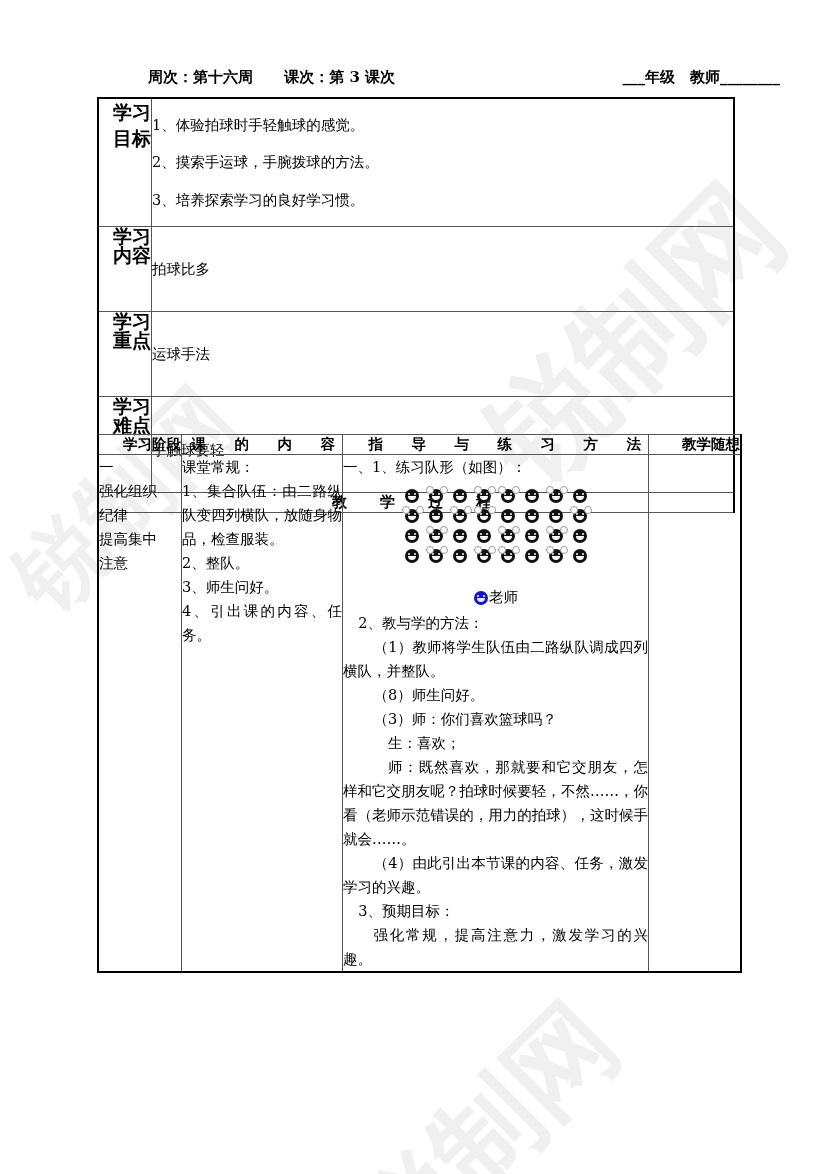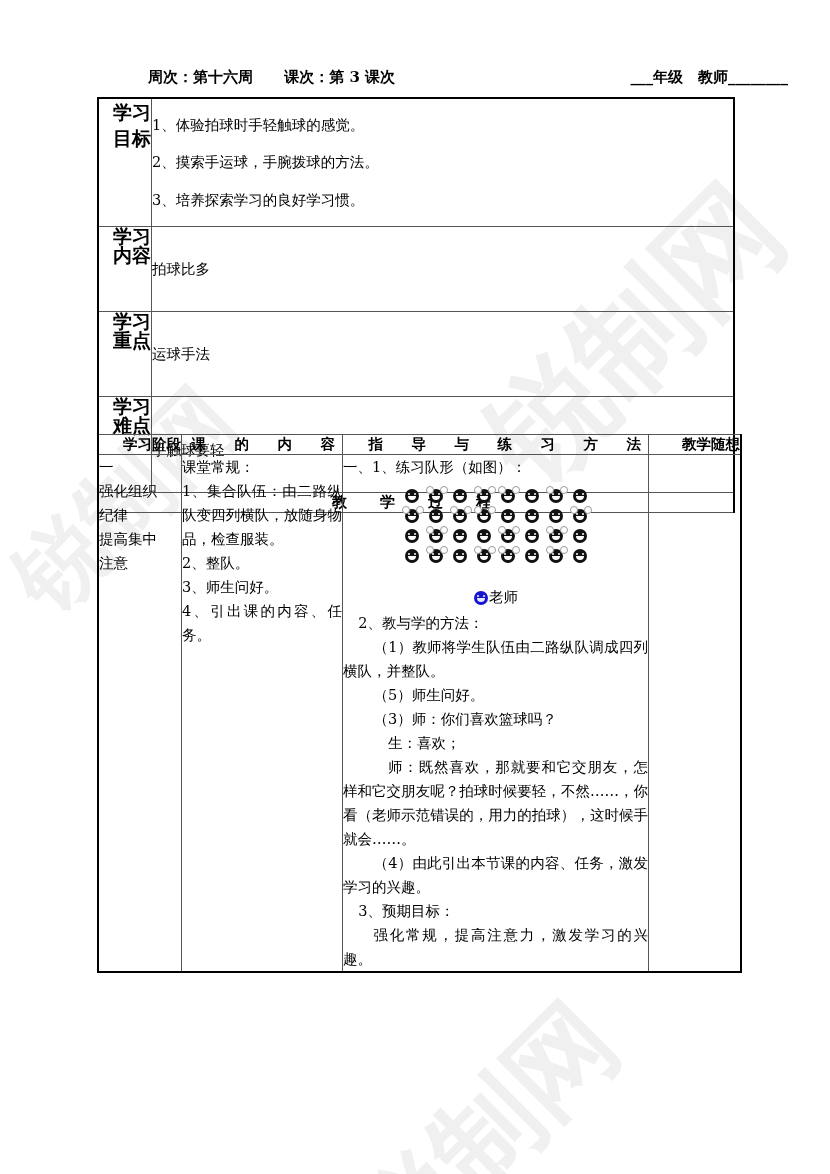--- a/index.html
+++ b/index.html
@@ -20,21 +20,21 @@
   .wm1{left:455px;top:255px;font-size:120px;transform:rotate(-45deg);}
   .wm2{left:330px;top:1065px;font-size:105px;transform:rotate(-45deg);}
   .wm3{left:-10px;top:440px;font-size:90px;transform:rotate(-45deg);}
 
   .content{position:relative;z-index:2;}
 
   
   .hdr{position:absolute;left:100px;top:68px;width:640px;
        font-size:15px;font-weight:bold;white-space:nowrap;margin-left:48px;}
   .hdr .left{display:inline-block;}
-  .hdr .right{position:absolute;right:0px;top:0;}
+  .hdr .right{position:absolute;right:8px;top:0;}
 
   
   table.doc{position:absolute;left:97px;top:97px;width:638px;
             border-collapse:collapse;table-layout:fixed;}
   table.doc td{border:1px solid #555;vertical-align:top;padding:0;}
   .outer-l{border-left:2px solid #000 !important;}
   .outer-r{border-right:2px solid #000 !important;}
   .outer-t{border-top:2px solid #000 !important;}
   .outer-b{border-bottom:2px solid #000 !important;}
 
@@ -415,21 +415,21 @@
                   <span class="eye l"></span>
                   <span class="eye r"></span>
                   <span class="mouth"></span>
             </span>
             <span class="t-label">老师</span>
           </div>
 
           <div id="method-paras">
                 <p class="just ind1">2、教与学的方法：</p>
                 <p class="just ind2">（1）教师将学生队伍由二路纵队调成四列横队，并整队。</p>
-                <p class="just ind2">（5）师生问好。</p>
+                <p class="just ind2">（8）师生问好。</p>
                 <p class="just ind2">（3）师：你们喜欢篮球吗？</p>
                 <p class="just ind3">生：喜欢；</p>
                 <p class="just ind3">师：既然喜欢，那就要和它交朋友，怎样和它交朋友呢？拍球时候要轻，不然……，你看（老师示范错误的，用力的拍球），这时候手就会……。</p>
                 <p class="just ind2">（4）由此引出本节课的内容、任务，激发学习的兴趣。</p>
                 <p class="just ind1">3、预期目标：</p>
                 <p class="just ind2">强化常规，提高注意力，激发学习的兴趣。</p>
               </div>
         </td>
 
         <td class="cell c4 outer-r outer-b"></td>

